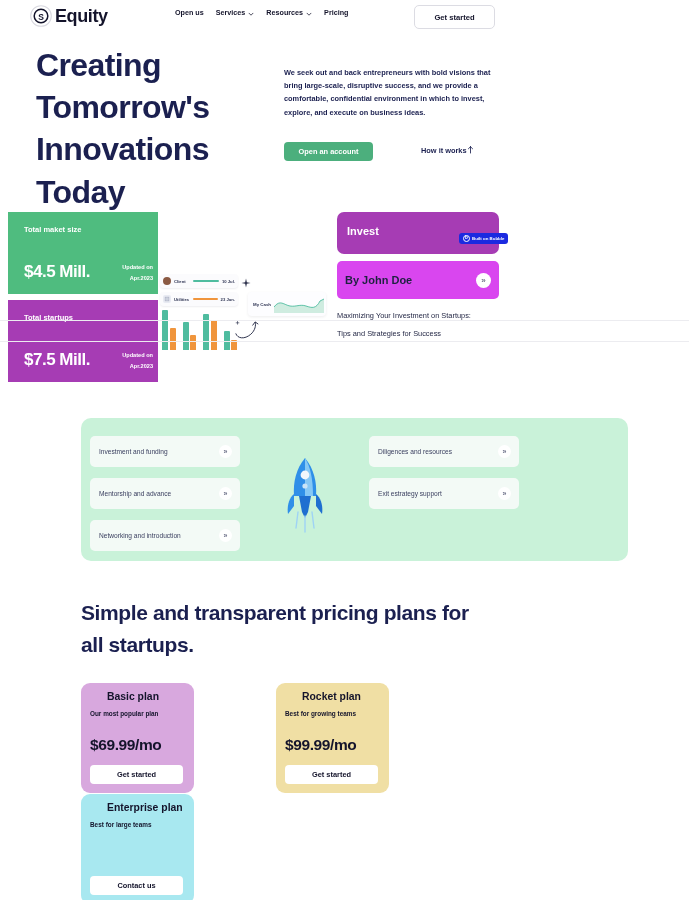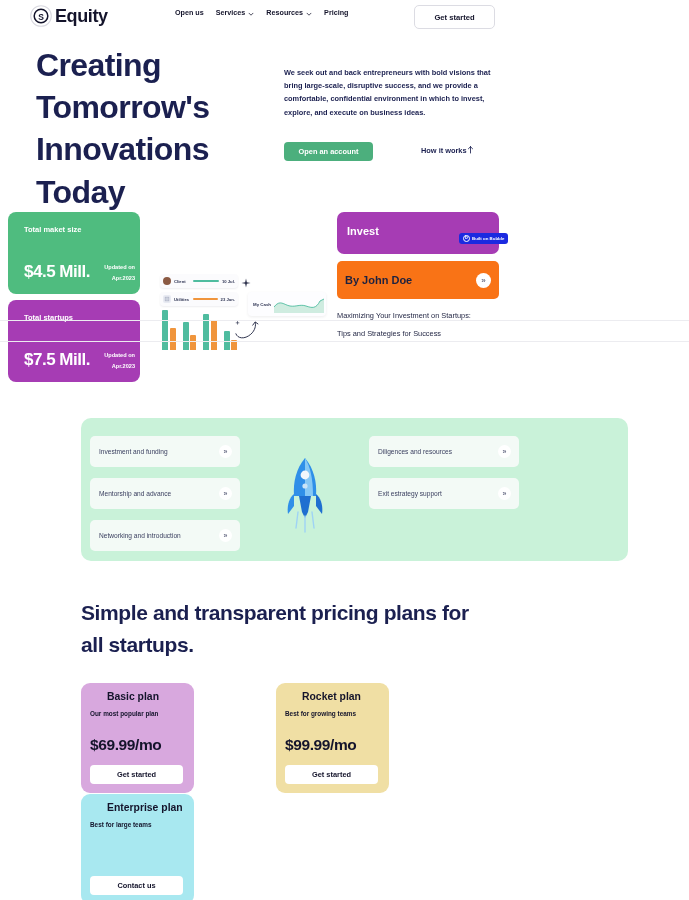--- a/index.html
+++ b/index.html
@@ -52,22 +52,22 @@
     display: flex; align-items: center; justify-content: center;
   }
   .how-it-works {
     position: absolute; left: 377px; top: 145px;
     font-size: 7.4px; font-weight: 700; color: #1b2050;
     display: flex; align-items: center; cursor: pointer; margin-left: 44px;
   }
 
   
   .stat-card {
-    position: absolute; left: 8px; width: 132px; height: 82px;
-    border-radius: 8px; color: #fff; overflow: hidden; padding-left: 36px;
+    position: absolute; left: 8px; width: 150px; height: 82px;
+    border-radius: 0; color: #fff; overflow: hidden; padding-left: 36px;
   }
   .stat-green { top: 212px; background: #4fbc7f; }
   .stat-purple { top: 300px; background: #a63cb4; }
   .stat-label { position: absolute; left: 16px; top: 13px; font-size: 7.5px; font-weight: 700; }
   .stat-value { position: absolute; left: 16px; bottom: 12px; font-size: 17px; font-weight: 800; letter-spacing: -0.5px; }
   .stat-updated {
     position: absolute; right: 5px; bottom: 11px; text-align: right;
     font-size: 5.6px; font-weight: 700; line-height: 1.85;
   }
 
@@ -119,21 +119,21 @@
     background: #1b2ae0; border-radius: 3px; display: flex; align-items: center; gap: 2px;
     color: #fff; font-size: 4.4px; font-weight: 700; white-space: nowrap;
   }
   .bubble-b {
     width: 7px; height: 7px; border-radius: 50%; background: #1b2ae0;
     border: 0.7px solid #fff; display: flex; align-items: center; justify-content: center;
     font-size: 4.6px; font-weight: 700; line-height: 1;
   }
   .invest-author {
     position: absolute; left: 0; top: 49px; width: 162px; height: 38px;
-    background: #f97316; border-radius: 5px; display: flex; align-items: center;
+    background: #d946ef; border-radius: 5px; display: flex; align-items: center;
   }
   .invest-author-name { position: absolute; left: 8px; font-size: 11px; font-weight: 600; color: #1e2240; }
   .arrow-circle {
     position: absolute; right: 8px; width: 15px; height: 15px; border-radius: 50%;
     background: #fff; display: flex; align-items: center; justify-content: center;
     font-size: 8px; color: #3b3f5c; cursor: pointer;
   }
   .invest-line {
     position: absolute; left: 0; font-size: 7.4px; font-weight: 500; color: #1e2240;
   }

